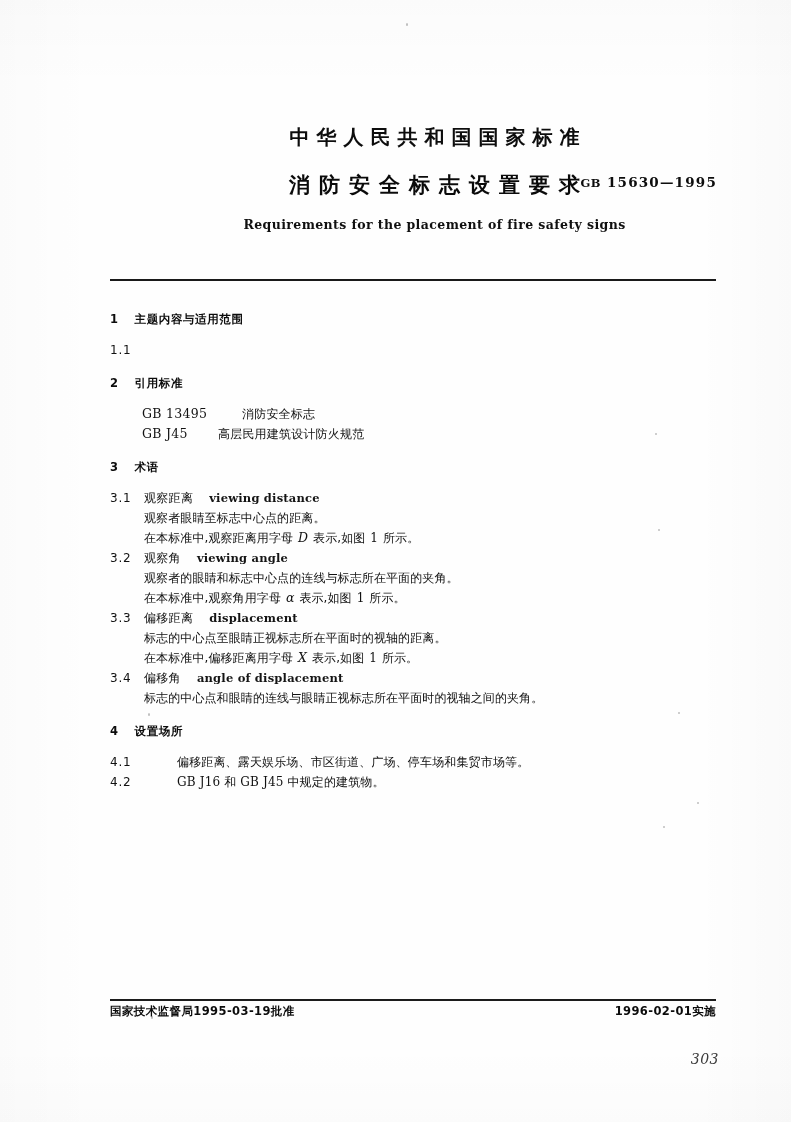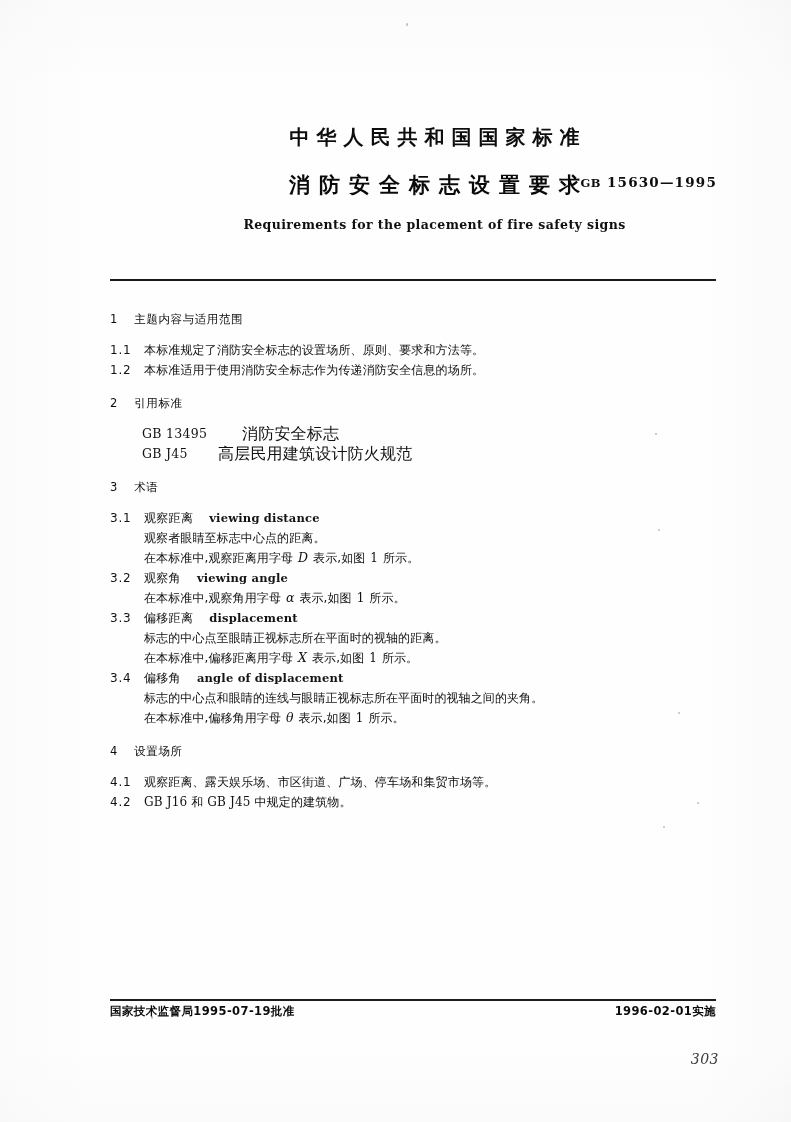--- a/index.html
+++ b/index.html
@@ -92,39 +92,40 @@
   #body-block {
     position: absolute;
     left: 110px;
     top: 312px;
     width: 606px;
     color: #111111;
   }
 
   .sec-head {
     font-family: "DejaVu Sans", sans-serif;
-    font-weight: normal;
+    font-weight: bold;
     font-size: 11.5px;
     color: #0c0c0c;
     letter-spacing: 0.6px;
     margin: 0 0 13px 0;
     white-space: nowrap;
   }
   .sec-head .sec-num {
     display: inline-block;
     min-width: 20px;
   }
 
   .clause {
     display: flex;
     align-items: flex-start;
     font-size: 12px;
     line-height: 20px;
     margin: 0;
     white-space: nowrap;
+    gap: 33px;
   }
   .clause .cl-num {
     flex: 0 0 auto;
     width: 34px;
     font-family: "DejaVu Sans", sans-serif;
     font-size: 12px;
     letter-spacing: 0.8px;
     color: #111;
   }
   .clause .cl-text {
@@ -197,21 +198,21 @@
     line-height: 20px;
     color: #121212;
     white-space: nowrap;
   }
   .ref-item .ref-code {
     flex: 0 0 auto;
     letter-spacing: 0.3px;
   }
   .ref-item .ref-name {
     font-family: Liberation Serif, serif;
-    font-size: 16px;
+    font-size: 12px;
     margin-left: 14px;
     letter-spacing: 0.2px;
     text-align: right;
   }
   .ref-item.wide .ref-code { min-width: 86px; }
   .ref-item.narrow .ref-code { min-width: 62px; }
   .gap-md { height: 16px; }
 
   
   #footer-rule {
@@ -286,25 +287,20 @@
   <div id="header-rule"></div>
 
   <div id="body-block">
 
     <div class="sec-head">
       <span class="sec-num">1</span>
       <span>主题内容与适用范围</span>
     </div>
     <div class="clause">
       <span class="cl-num">1.1</span>
-      <span class="cl-text">本标准规定了消防安全标志的设置场所、原则、要求和方法等。</span>
-    </div>
-    <div class="clause">
-      <span class="cl-num">1.2</span>
-      <span class="cl-text">本标准适用于使用消防安全标志作为传递消防安全信息的场所。</span>
     </div>
 
     <div class="gap-md"></div>
 
     <div class="sec-head">
       <span class="sec-num">2</span>
       <span>引用标准</span>
     </div>
     <div class="ref-list">
       <div class="ref-item wide">
@@ -336,20 +332,21 @@
       <span>表示,如图</span>
       <span class="numlit">1</span>
       <span>所示。</span>
     </div>
 
     <div class="term-title">
       <span class="cl-num">3.2</span>
       <span class="term-cn">观察角</span>
       <span class="term-en">viewing angle</span>
     </div>
+    <div class="term-body">观察者的眼睛和标志中心点的连线与标志所在平面的夹角。</div>
     <div class="term-body">
       <span>在本标准中,观察角用字母</span>
       <span class="sym">α</span>
       <span>表示,如图</span>
       <span class="numlit">1</span>
       <span>所示。</span>
     </div>
 
     <div class="term-title">
       <span class="cl-num">3.3</span>
@@ -364,45 +361,38 @@
       <span class="numlit">1</span>
       <span>所示。</span>
     </div>
 
     <div class="term-title">
       <span class="cl-num">3.4</span>
       <span class="term-cn">偏移角</span>
       <span class="term-en">angle of displacement</span>
     </div>
     <div class="term-body">标志的中心点和眼睛的连线与眼睛正视标志所在平面时的视轴之间的夹角。</div>
-    <div class="term-body">
-      <span>在本标准中,偏移角用字母</span>
-      <span class="sym">θ</span>
-      <span>表示,如图</span>
-      <span class="numlit">1</span>
-      <span>所示。</span>
-    </div>
 
     <div class="gap-md"></div>
 
     <div class="sec-head">
       <span class="sec-num">4</span>
       <span>设置场所</span>
     </div>
     <div class="clause">
       <span class="cl-num">4.1</span>
-      <span class="cl-text">观察距离、露天娱乐场、市区街道、广场、停车场和集贸市场等。</span>
+      <span class="cl-text">偏移距离、露天娱乐场、市区街道、广场、停车场和集贸市场等。</span>
     </div>
     <div class="clause serif">
       <span class="cl-num">4.2</span>
       <span class="cl-text">GB J16 和 GB J45 中规定的建筑物。</span>
     </div>
 
   </div>
 
   <div id="footer-rule"></div>
   <div id="footer-row">
-    <span class="footer-text">国家技术监督局1995-07-19批准</span>
+    <span class="footer-text">国家技术监督局1995-03-19批准</span>
     <span class="footer-text">1996-02-01实施</span>
   </div>
   <div id="page-number">303</div>
 
 </div>
 
 </body></html>

